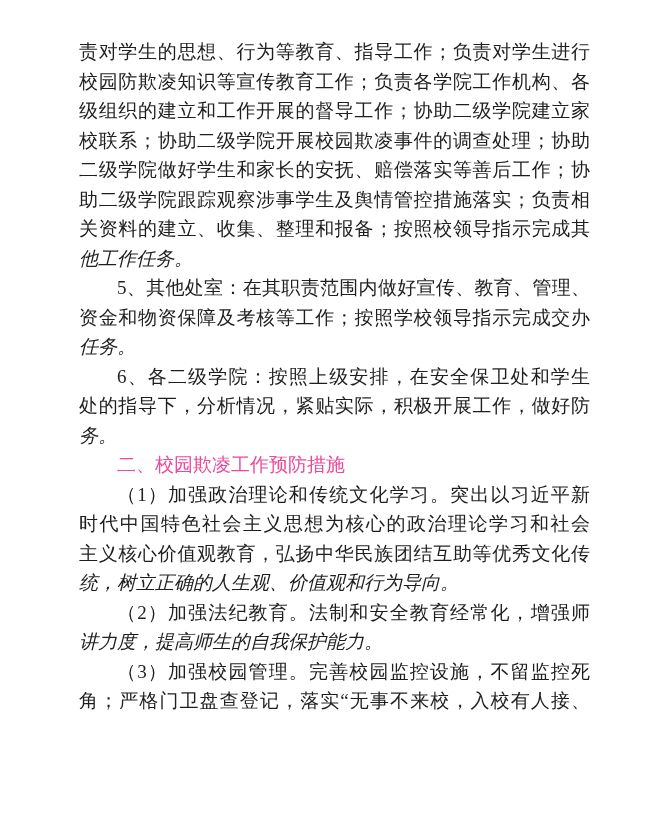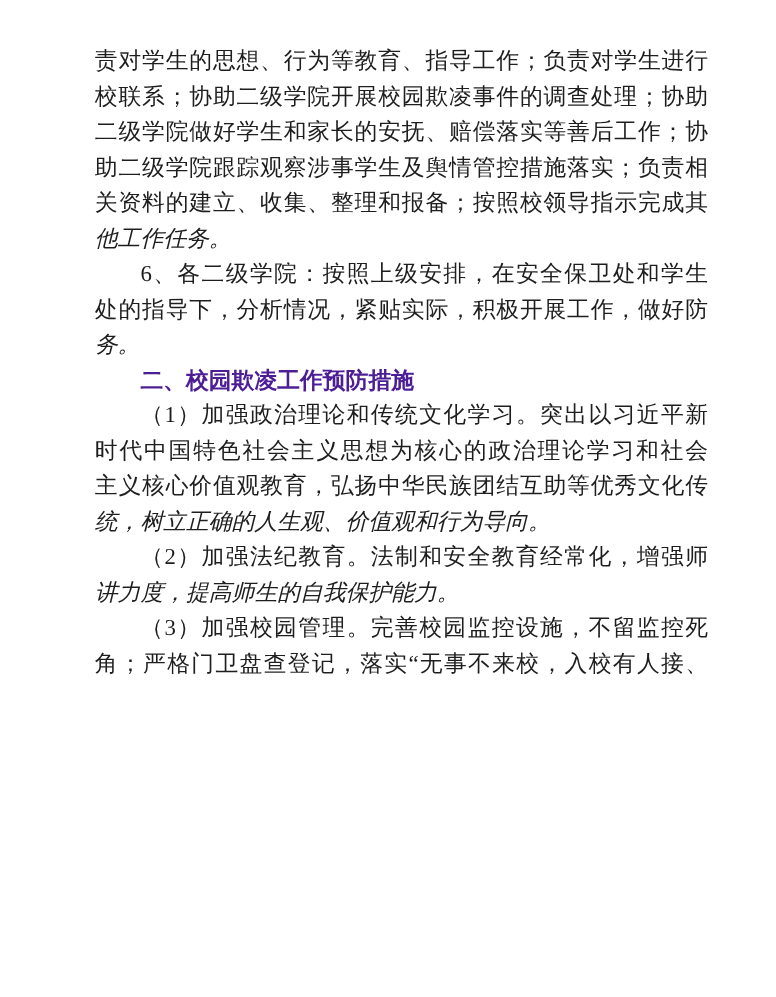--- a/index.html
+++ b/index.html
@@ -34,41 +34,48 @@
   }
   .line.end {
     text-align-last: left;
     font-style: italic;
   }
   .line.indent {
     text-indent: 2em;
   }
   .heading {
     font-family: "Liberation Sans", "DejaVu Sans", sans-serif;
-    font-weight: bold;
-    color: #4c1d95;
+    font-weight: normal;
+    color: #ec4899;
     text-align-last: left;
   }
   .paragraph { margin: 0; }
 </style>
 </head>
 <body>
 
 <div class="page">
   <div class="text-block">
 
     <div class="paragraph">
       <div class="line">责对学生的思想、行为等教育、指导工作；负责对学生进行</div>
+      <div class="line">校园防欺凌知识等宣传教育工作；负责各学院工作机构、各</div>
+      <div class="line">级组织的建立和工作开展的督导工作；协助二级学院建立家</div>
       <div class="line">校联系；协助二级学院开展校园欺凌事件的调查处理；协助</div>
       <div class="line">二级学院做好学生和家长的安抚、赔偿落实等善后工作；协</div>
       <div class="line">助二级学院跟踪观察涉事学生及舆情管控措施落实；负责相</div>
       <div class="line">关资料的建立、收集、整理和报备；按照校领导指示完成其</div>
       <div class="line end">他工作任务。</div>
     </div>
 
+    <div class="paragraph">
+      <div class="line indent">5、其他处室：在其职责范围内做好宣传、教育、管理、</div>
+      <div class="line">资金和物资保障及考核等工作；按照学校领导指示完成交办</div>
+      <div class="line end">任务。</div>
+    </div>
 
     <div class="paragraph">
       <div class="line indent">6、各二级学院：按照上级安排，在安全保卫处和学生</div>
       <div class="line">处的指导下，分析情况，紧贴实际，积极开展工作，做好防</div>
       <div class="line end">务。</div>
     </div>
 
     <div class="line indent heading">二、校园欺凌工作预防措施</div>
 
     <div class="paragraph">

